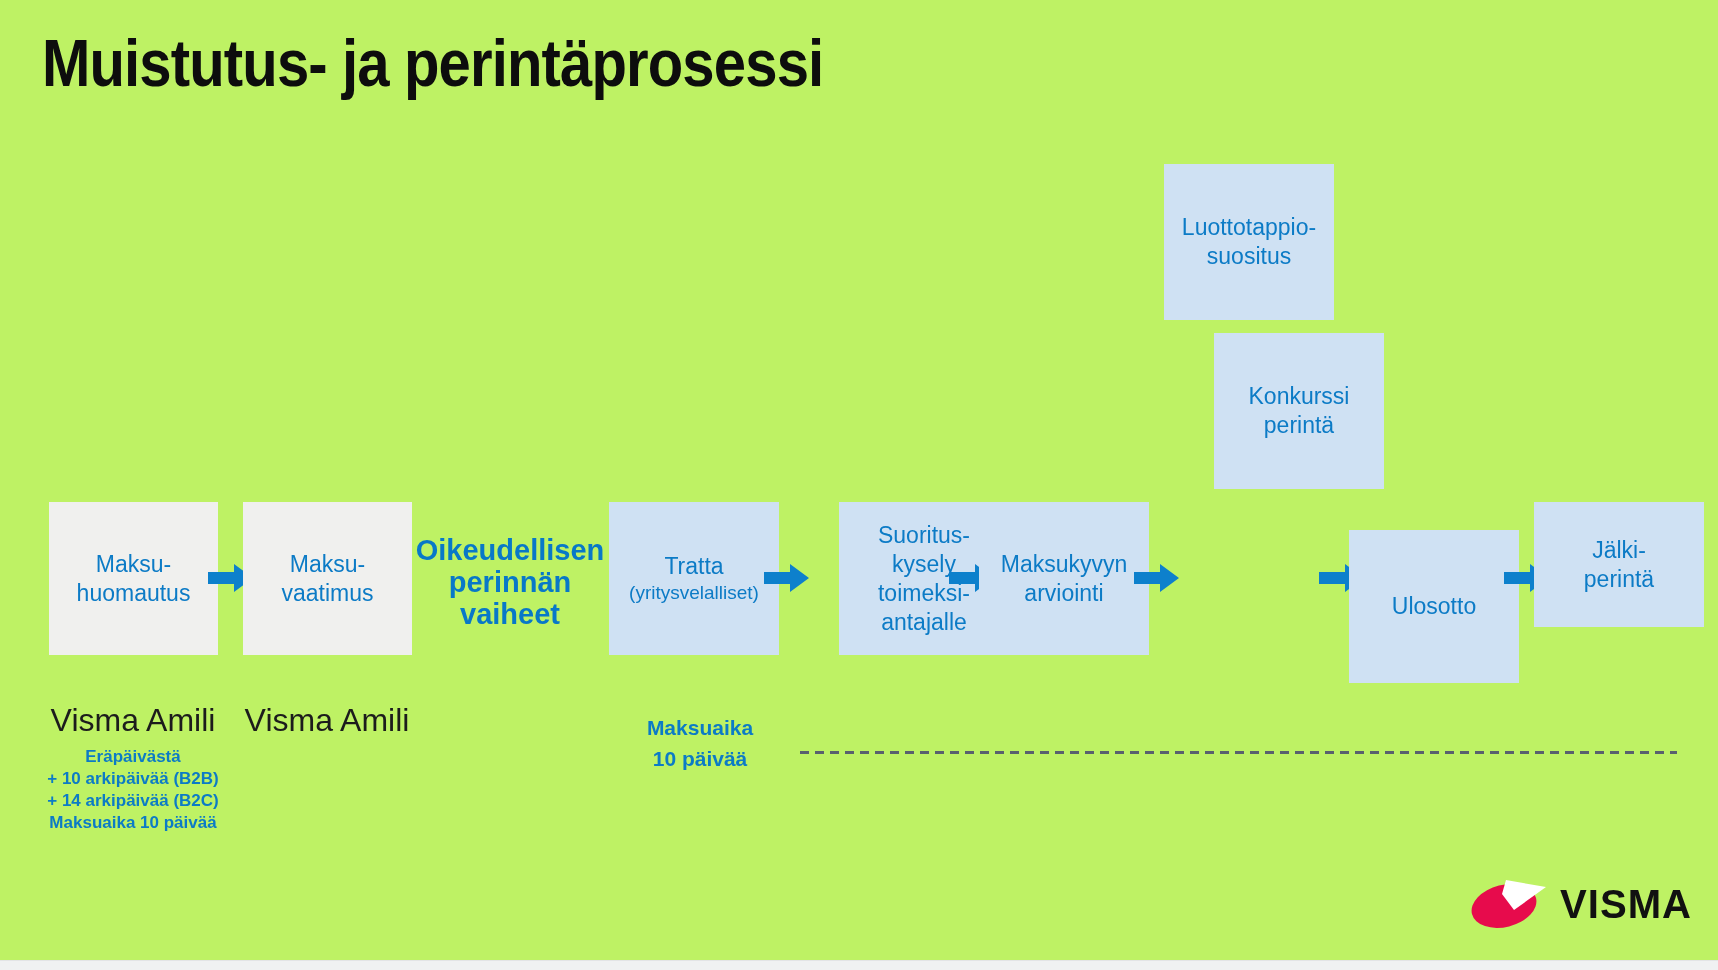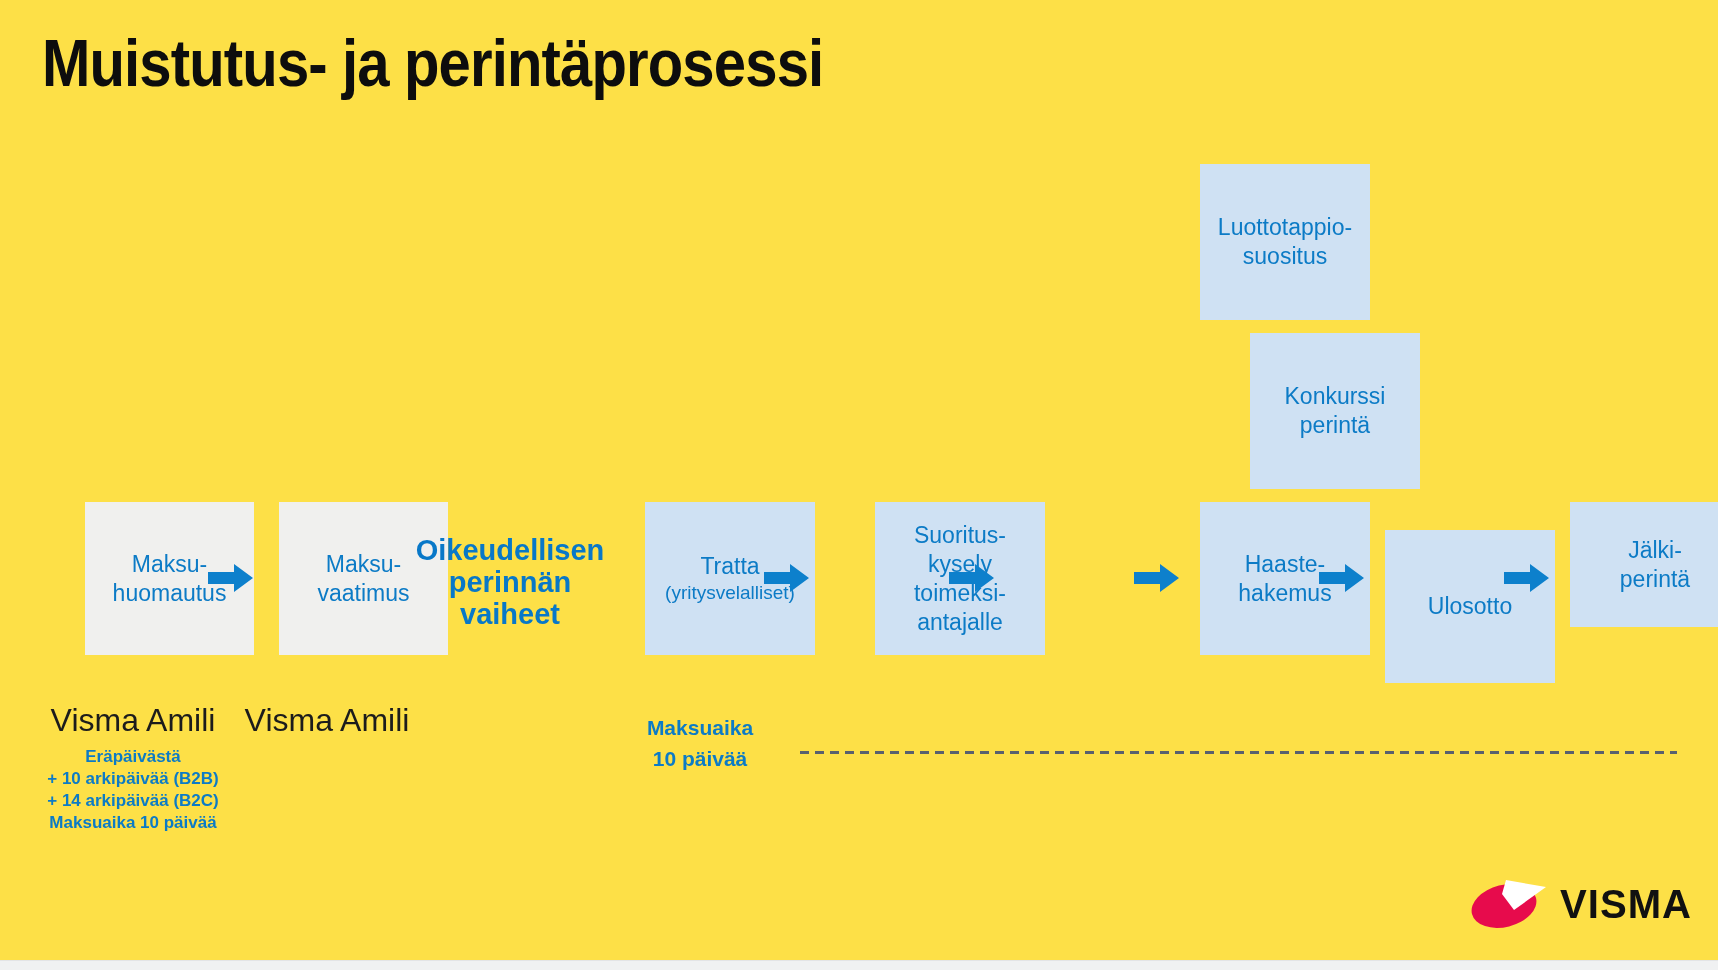--- a/index.html
+++ b/index.html
@@ -1,28 +1,28 @@
 <!DOCTYPE html>
 <html><head>
 <meta charset="utf-8">
 <style>
   html,body{margin:0;padding:0;background:#fff;}
   .canvas{
-    position:relative;width:1718px;height:970px;background:#fde047;overflow:hidden;
+    position:relative;width:1718px;height:970px;background:#bef264;overflow:hidden;
     font-family:"Liberation Sans",sans-serif;
   }
   .page-title{
     position:absolute;left:42px;top:26px;margin:0;
     font-size:66px;line-height:74px;font-weight:800;color:#0d0d0d;
     letter-spacing:-1px;white-space:nowrap;
     transform:scaleX(0.88);transform-origin:left center;
   }
   .pbox{
     position:absolute;display:flex;align-items:center;justify-content:center;
-    text-align:center;box-sizing:border-box;padding:6px;margin-left:36px;
+    text-align:center;box-sizing:border-box;padding:6px;
   }
   .pbox.gray{background:#f0f0ee;}
   .pbox.blue{background:#cfe1f3;}
   .pbox .box-label{
     color:#0c7bc6;font-size:23px;line-height:29px;font-weight:400;white-space:pre-line;
   }
   .pbox .box-sublabel{
     color:#0c7bc6;font-size:19px;line-height:24px;font-weight:400;white-space:pre-line;display:block;
   }
   .legal-heading{
@@ -86,29 +86,29 @@
     <span class="box-label">Suoritus-
 kysely
 toimeksi-
 antajalle</span>
   </div>
 
   <svg class="flow-arrow" style="left:949px;top:562px;" viewBox="0 0 45 32">
     <path d="M0 10 H26 V2 L45 16 L26 30 V22 H0 Z" fill="#0d80cc"></path>
   </svg>
 
+  <div class="pbox blue" style="left:979px;top:502px;width:170px;height:153px;">
+    <span class="box-label">Maksukyvyn
+arviointi</span>
+  </div>
 
   <svg class="flow-arrow" style="left:1134px;top:562px;" viewBox="0 0 45 32">
     <path d="M0 10 H26 V2 L45 16 L26 30 V22 H0 Z" fill="#0d80cc"></path>
   </svg>
 
-  <div class="pbox blue" style="left:1164px;top:502px;width:170px;height:153px;">
-    <span class="box-label">Haaste-
-hakemus</span>
-  </div>
 
   <svg class="flow-arrow" style="left:1319px;top:562px;" viewBox="0 0 45 32">
     <path d="M0 10 H26 V2 L45 16 L26 30 V22 H0 Z" fill="#0d80cc"></path>
   </svg>
 
   <div class="pbox blue" style="left:1349px;top:530px;width:170px;height:153px;">
     <span class="box-label">Ulosotto</span>
   </div>
 
   <svg class="flow-arrow" style="left:1504px;top:562px;" viewBox="0 0 45 32">

